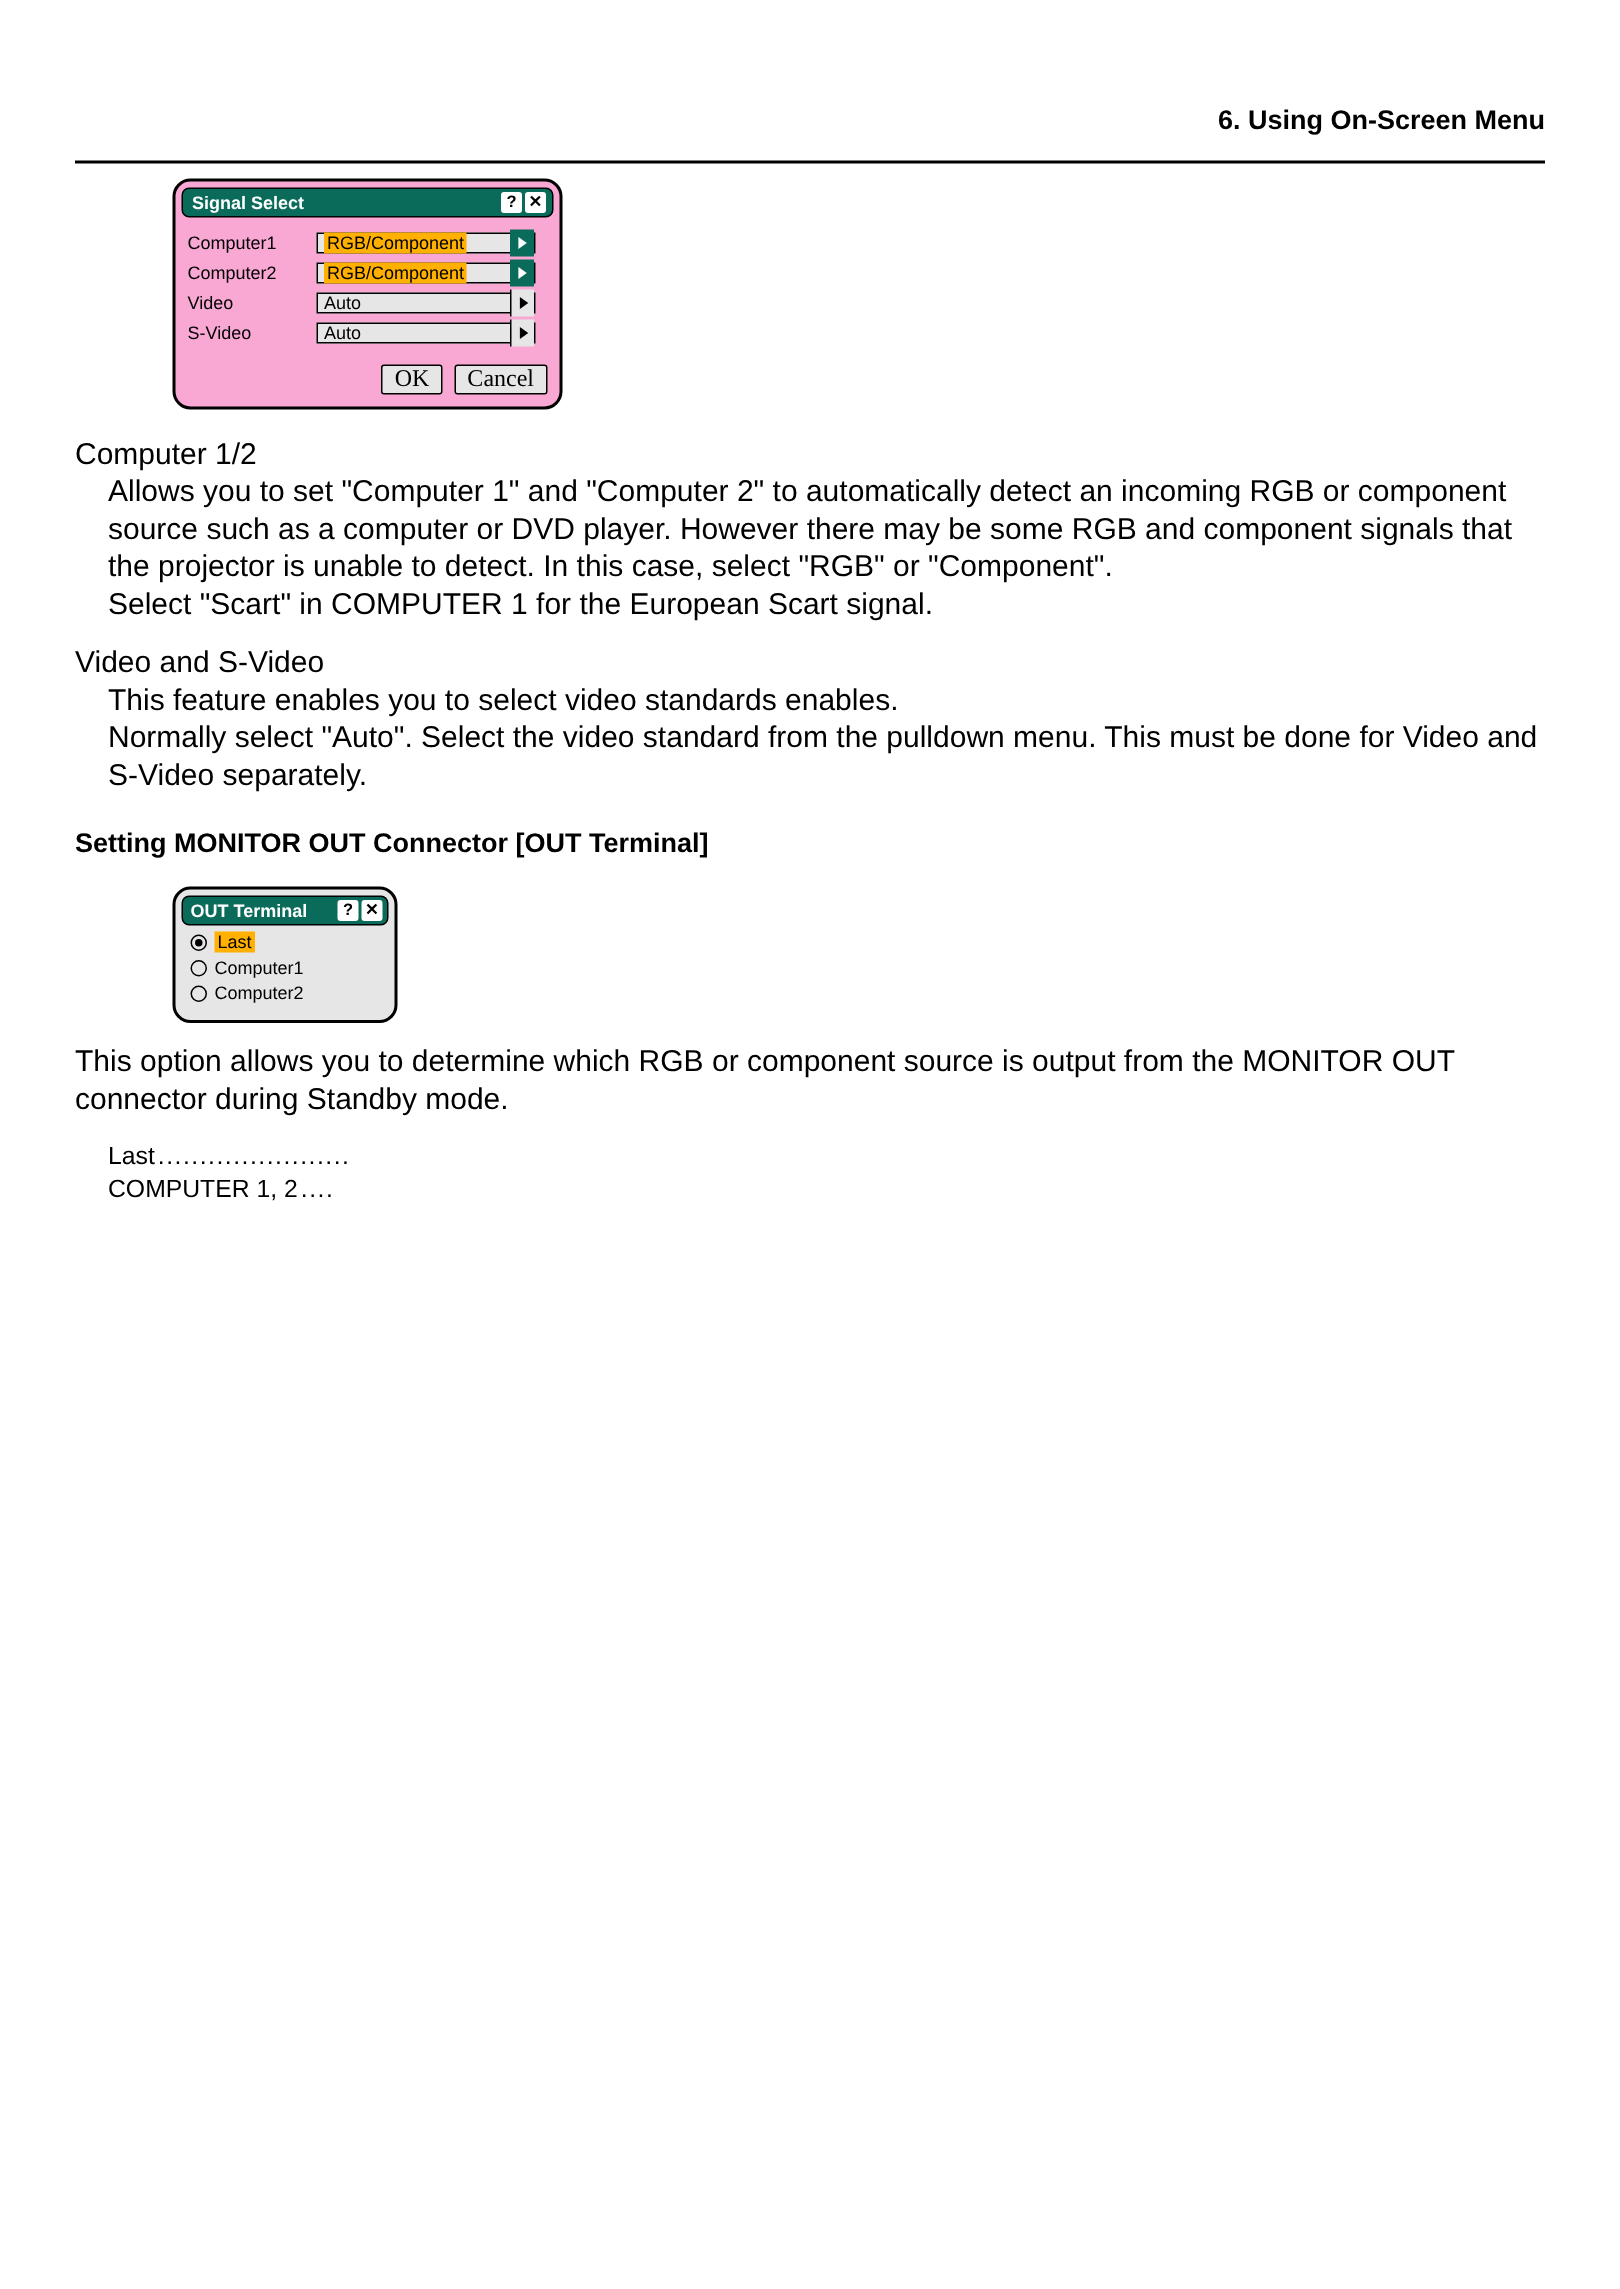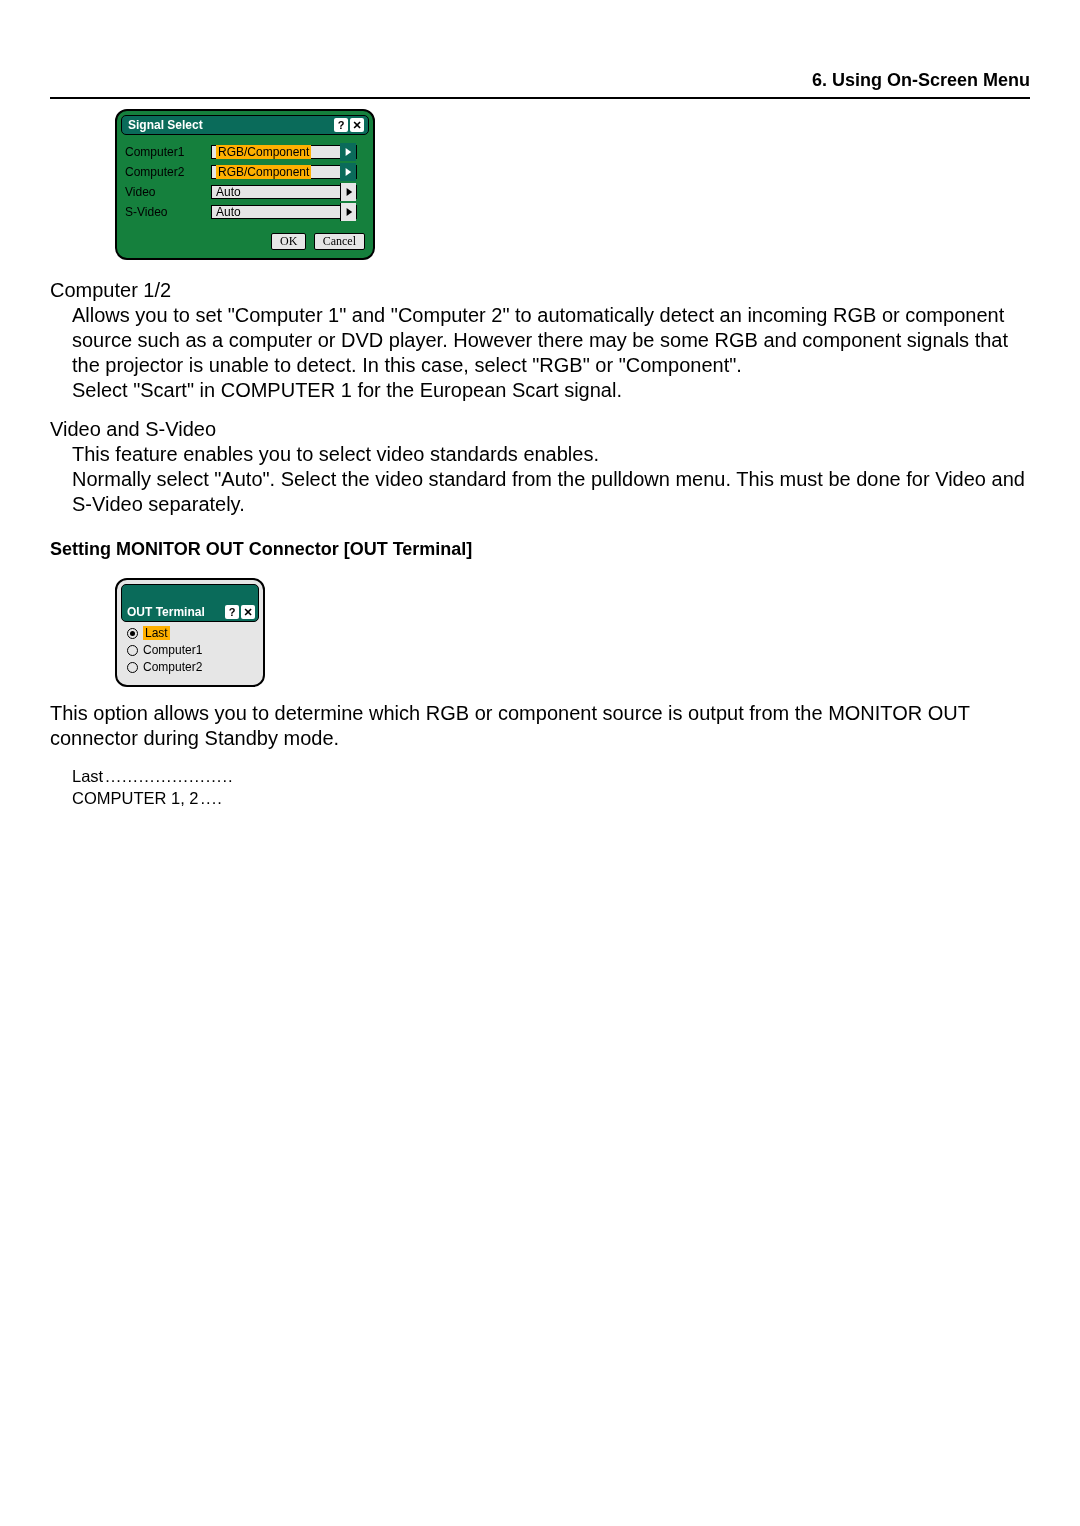--- a/index.html
+++ b/index.html
@@ -7,33 +7,33 @@
     font-family: Arial, Helvetica, sans-serif;
     margin: 0;
     padding: 70px 50px 40px 50px;
     width: 1080px;
     background: #fff;
     color: #000;
   }
   .header-line {
     border-bottom: 2px solid #000;
     margin-bottom: 10px;
-    padding-bottom: 6px;
+    padding-bottom: 16px;
     text-align: right;
     font-weight: bold;
     font-size: 18px;
   }
   .section-title {
     font-weight: bold;
     font-size: 18px;
     margin: 12px 0 18px 0;
   }
   
   .panel {
-    background: #15803d;
+    background: #f9a8d4;
     border: 2px solid #000;
     border-radius: 12px;
     width: 260px;
     margin-left: 65px;
     margin-bottom: 18px;
     font-family: Verdana, Geneva, sans-serif;
     font-size: 12px;
   }
   .panel-title {
     display: flex;
@@ -67,42 +67,42 @@
   .dd-arrow {
     width: 16px; height: 18px; background: #0a6b5a; color: #fff;
     display: flex; align-items: center; justify-content: center;
   }
   .dd-arrow svg { width: 8px; height: 10px; }
   .dropdown.plain .dd-arrow { background: #e6e6e6; color: #000; border-left: 1px solid #000; }
   .btn-row { text-align: right; padding: 2px 8px 8px 8px; }
   .btn {
     display: inline-block; border: 1px solid #000; padding: 0px 8px;
     margin-left: 4px; background: #e6e6e6; font-family: Verdana;
-    font-size: 12px; border-radius: 2px;
+    font-size: 16px; border-radius: 2px;
   }
   .body-text { font-size: 20px; line-height: 1.25; }
   .body-text .sub { margin-left: 0; }
   .body-text .indent { margin-left: 22px; }
   .spacer { height: 14px; }
   
   .panel2 {
     background: #e6e6e6;
     border: 2px solid #000;
     border-radius: 12px;
     width: 150px;
     margin-left: 65px;
     margin-bottom: 14px;
     font-family: Verdana, Geneva, sans-serif;
     font-size: 12px;
     padding-bottom: 8px;
   }
   .title2 {
     display: flex; justify-content: space-between; align-items: center;
     background: #0a6b5a; color: #fff; border: 1px solid #000;
-    border-radius: 5px; padding: 20px 3px 2px 5px; margin: 4px 4px 4px 4px;
+    border-radius: 5px; padding: 2px 3px 2px 5px; margin: 4px 4px 4px 4px;
     font-weight: bold;
   }
   .radio-row { display: flex; align-items: center; margin: 3px 0 3px 10px; }
   .radio {
     width: 11px; height: 11px; border: 1px solid #000; border-radius: 50%;
     margin-right: 5px; position: relative; background: #e6e6e6;
   }
   .radio.checked::after {
     content: ""; position: absolute; width: 5px; height: 5px; background: #000;
     border-radius: 50%; top: 2px; left: 2px;

